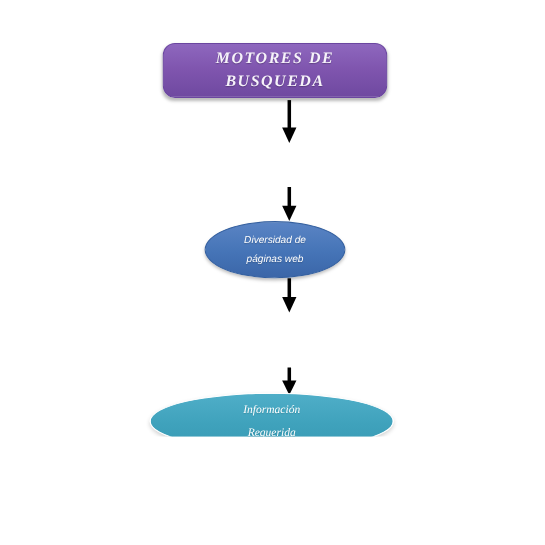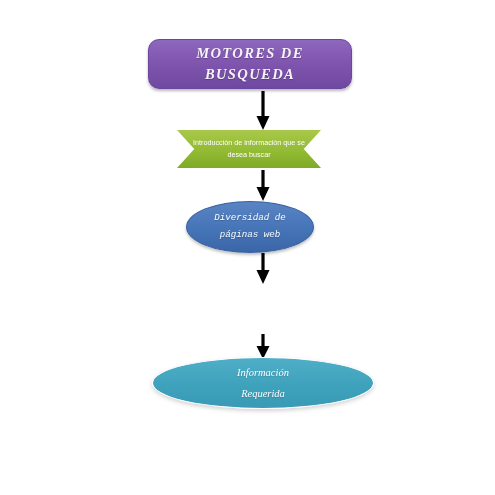--- a/index.html
+++ b/index.html
@@ -7,21 +7,21 @@
     padding: 0;
     background: #ffffff;
   }
   body {
     font-family: "Liberation Sans", sans-serif;
   }
 
   #canvas {
     position: relative;
     width: 495px;
-    height: 495px;
+    height: 397px;
     background: #ffffff;
     overflow: hidden;
   }
 
   
   .node {
     position: absolute;
     box-sizing: border-box;
     display: flex;
     align-items: center;
@@ -80,21 +80,21 @@
     left: 186px;
     top: 201px;
     width: 128px;
     height: 52px;
     border-radius: 50%;
     background: linear-gradient(180deg, #5A84C4 0%, #4574B7 55%, #3B66A8 100%);
     border: 1px solid #35609F;
     box-shadow: 0 2px 3px rgba(0,0,0,0.25);
   }
   .n-diversity .node-label {
-    font-family: Liberation Mono, monospace;
+    font-family: Liberation Sans, sans-serif;
     font-style: italic;
     font-size: 9.2px;
     color: #FFFFFF;
     line-height: 1.8;
     text-shadow: 0 1px 1px rgba(0,0,0,0.2);
   }
 
   
   .n-search {
     left: 188px;
@@ -110,21 +110,21 @@
     font-family: "Liberation Serif", serif;
     font-style: italic;
     font-size: 9.6px;
     color: #7E2630;
     line-height: 1.55;
     padding: 0 9px;
   }
 
   
   .n-result {
-    left: 152px;
+    left: 136px;
     top: 357px;
     width: 222px;
     height: 52px;
     border-radius: 50%;
     background: linear-gradient(180deg, #4FAEC8 0%, #3FA2BC 55%, #389AB4 100%);
     border: 1px solid #ffffff;
     box-shadow: 0 2px 4px rgba(0,0,0,0.18);
     justify-content: flex-end;
   }
   .n-result .node-label {
@@ -151,24 +151,20 @@
   <div class="node n-engines">
     <span class="node-label">MOTORES DE
 BUSQUEDA</span>
   </div>
 
   <svg class="arrow" width="495" height="495" viewBox="0 0 495 495">
     <line x1="263" y1="91" x2="263" y2="120" stroke="#000000" stroke-width="3.2"></line>
     <polygon points="263,130 256.5,116 269.5,116" fill="#000000"></polygon>
   </svg>
 
-  <div class="node n-input">
-    <span class="node-label">Introducción de información que se
-desea buscar</span>
-  </div>
 
   <svg class="arrow" width="495" height="495" viewBox="0 0 495 495">
     <line x1="263" y1="170" x2="263" y2="191" stroke="#000000" stroke-width="3.2"></line>
     <polygon points="263,201 256.5,187 269.5,187" fill="#000000"></polygon>
   </svg>
 
   <div class="node n-diversity">
     <span class="node-label">Diversidad de
 páginas web</span>
   </div>

